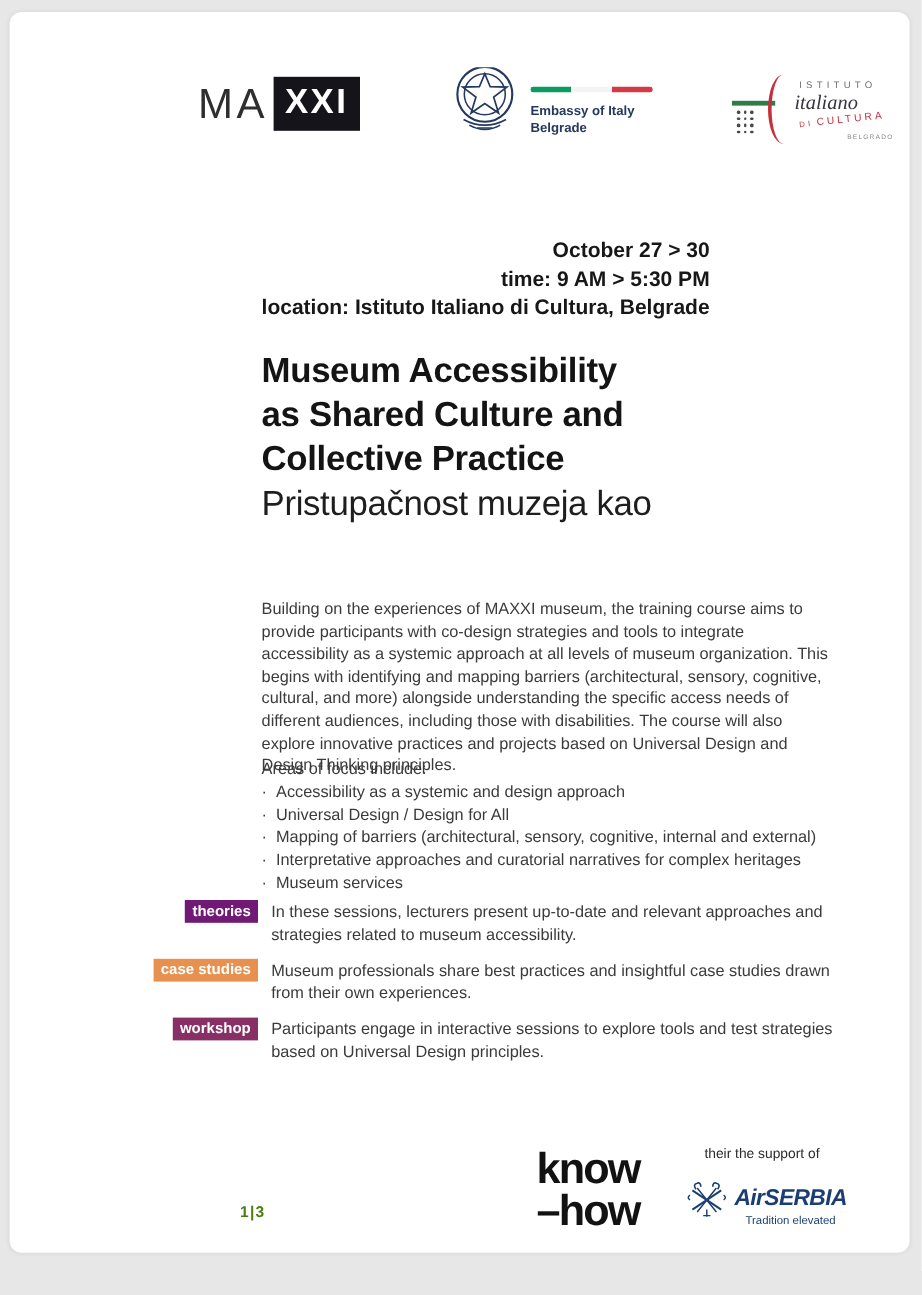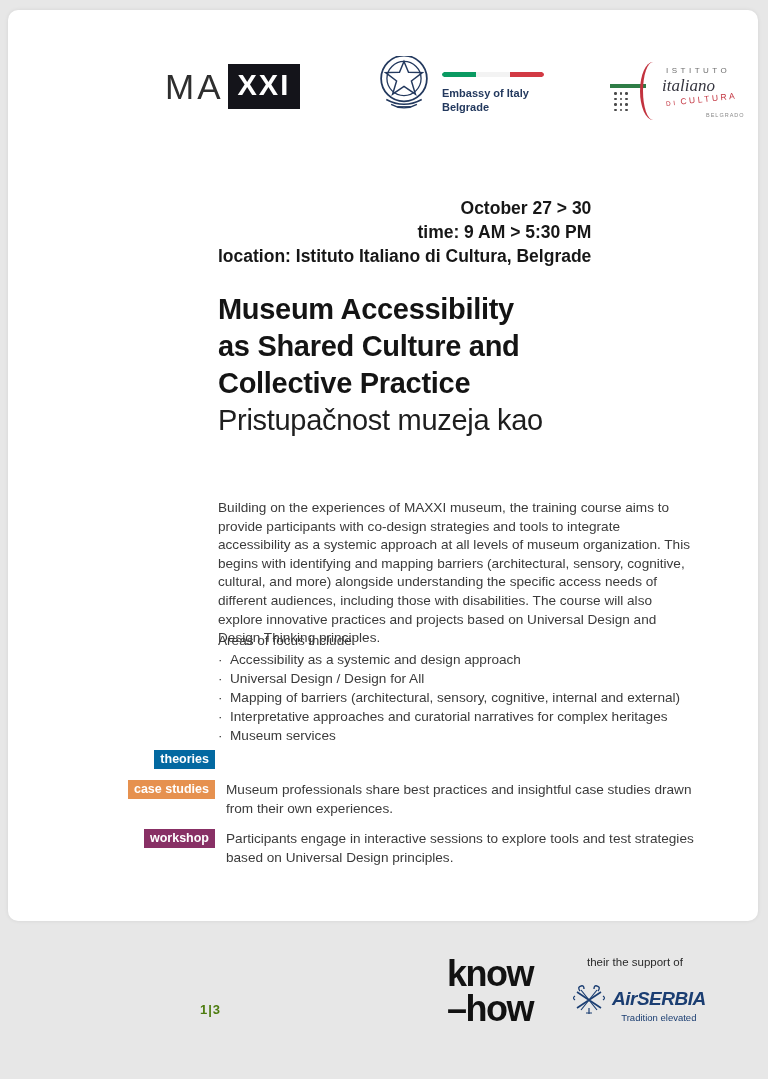--- a/index.html
+++ b/index.html
@@ -4,21 +4,21 @@
 <style>
   * { margin:0; padding:0; box-sizing:border-box; }
   html,body { width:768px; height:1079px; }
   body {
     background:#e7e7e7;
     font-family:"Liberation Sans", sans-serif;
     position:relative;
     overflow:hidden;
   }
   .page {
-    position:absolute; left:8px; top:10px; width:750px; height:911px;
+    position:absolute; left:8px; top:10px; width:750px; height:1034px;
     background:#ffffff; border-radius:10px;
     box-shadow:0 0 4px rgba(0,0,0,0.08);
   }
 
   
   .logos-row { position:absolute; top:46px; left:0; width:100%; height:66px; }
 
   .maxxi { position:absolute; left:157px; top:8px; display:flex; align-items:center; }
   .maxxi-ma { font-size:35px; font-weight:300; letter-spacing:3px; color:#2e2e2e; margin-right:4px; }
   .maxxi-box { background:#14141a; color:#fff; font-weight:700; font-size:29px; letter-spacing:2px; padding:5px 10px 7px 10px; }
@@ -171,22 +171,23 @@
       </div>
     <div class="focus-item">
         <span class="bullet">·</span>
         <span>Museum services</span>
       </div>
   </div>
 
   <div class="sessions">
     <div class="session-row">
       <div class="tag-col">
-          <span class="tag" style="background-color: #0369a1;">theories</span>
-        </div>
+          <span class="tag" style="background-color: #701a75;">theories</span>
+        </div>
+      <div class="session-text">In these sessions, lecturers present up-to-date and relevant approaches and strategies related to museum accessibility.</div>
     </div>
     <div class="session-row">
       <div class="tag-col">
           <span class="tag" style="background-color: rgb(230, 145, 79);">case studies</span>
         </div>
       <div class="session-text">Museum professionals share best practices and insightful case studies drawn from their own experiences.</div>
     </div>
     <div class="session-row">
       <div class="tag-col">
           <span class="tag" style="background-color: rgb(136, 48, 101);">workshop</span>

